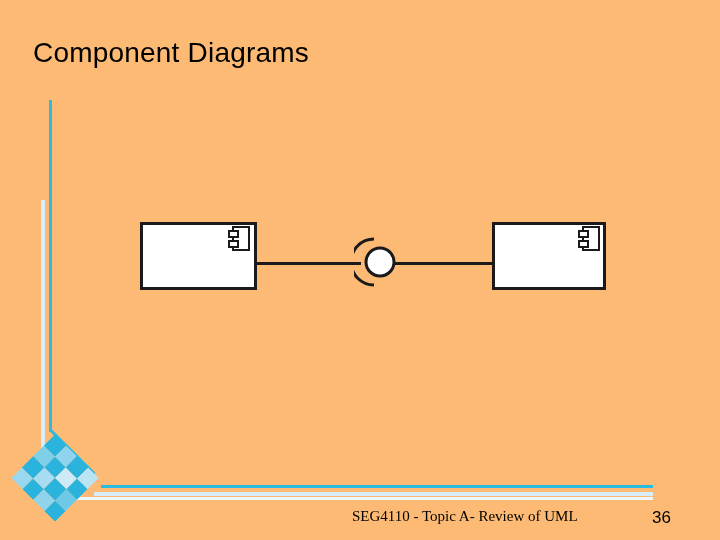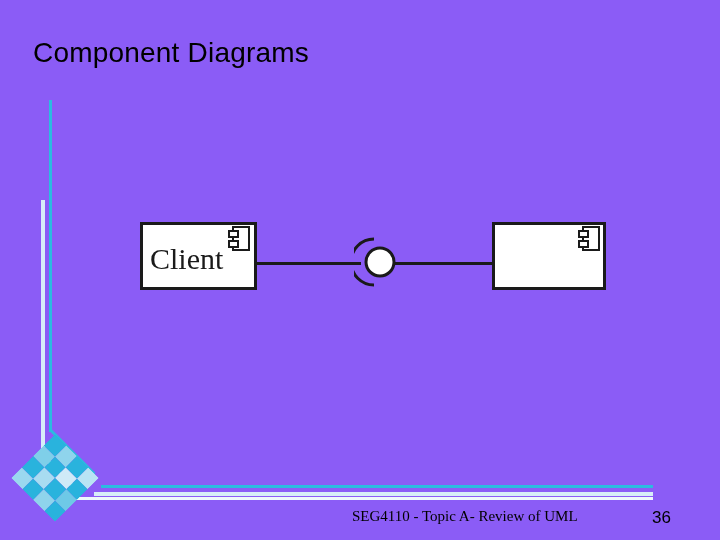--- a/index.html
+++ b/index.html
@@ -4,21 +4,21 @@
 <style>
   html, body {
     margin: 0;
     padding: 0;
     background: #ffffff;
   }
   #slide {
     position: relative;
     width: 720px;
     height: 540px;
-    background: #8b5cf6;
+    background: #fdba74;
     overflow: hidden;
     font-family: "Liberation Sans", sans-serif;
   }
 
   
   #slide-title {
     position: absolute;
     left: 33px;
     top: 37px;
     font-family: "Liberation Sans", sans-serif;
@@ -213,21 +213,20 @@
     </div>
 
   <div id="diagram">
 
     <div class="conn-line" style="left:257px; top:262px; width:104px;"></div>
 
     <div class="conn-line" style="left:394px; top:262px; width:98px;"></div>
 
     <div class="comp-box" style="left:140px; top:222px; width:117px; height:68px;">
     </div>
-    <div class="comp-label" style="left:150px; top:242px;">Client</div>
     <div class="comp-icon" style="left:228px; top:226px;">
       <svg width="22" height="26" viewBox="0 0 22 26" xmlns="http://www.w3.org/2000/svg">
         <rect x="5" y="1" width="16" height="23" fill="#ffffff" stroke="#1a1a1a" stroke-width="2"></rect>
         <rect x="1" y="5" width="9" height="6" fill="#ffffff" stroke="#1a1a1a" stroke-width="2"></rect>
         <rect x="1" y="15" width="9" height="6" fill="#ffffff" stroke="#1a1a1a" stroke-width="2"></rect>
       </svg>
     </div>
 
     <div class="comp-box" style="left:492px; top:222px; width:114px; height:68px;">
     </div>

